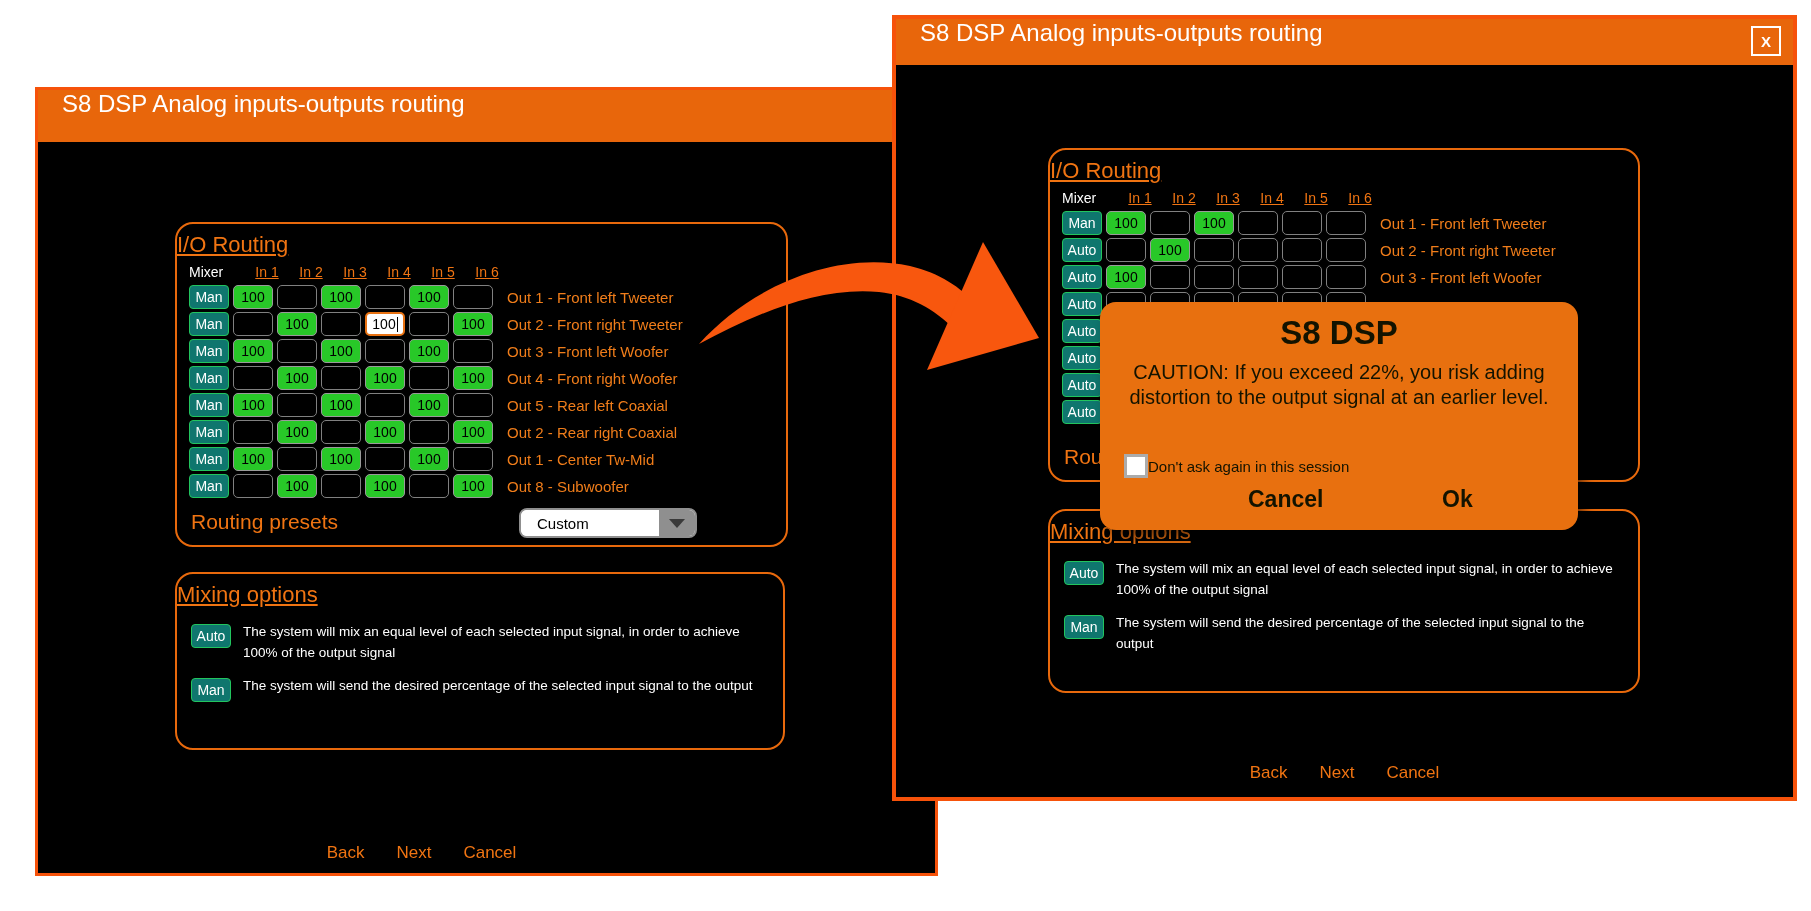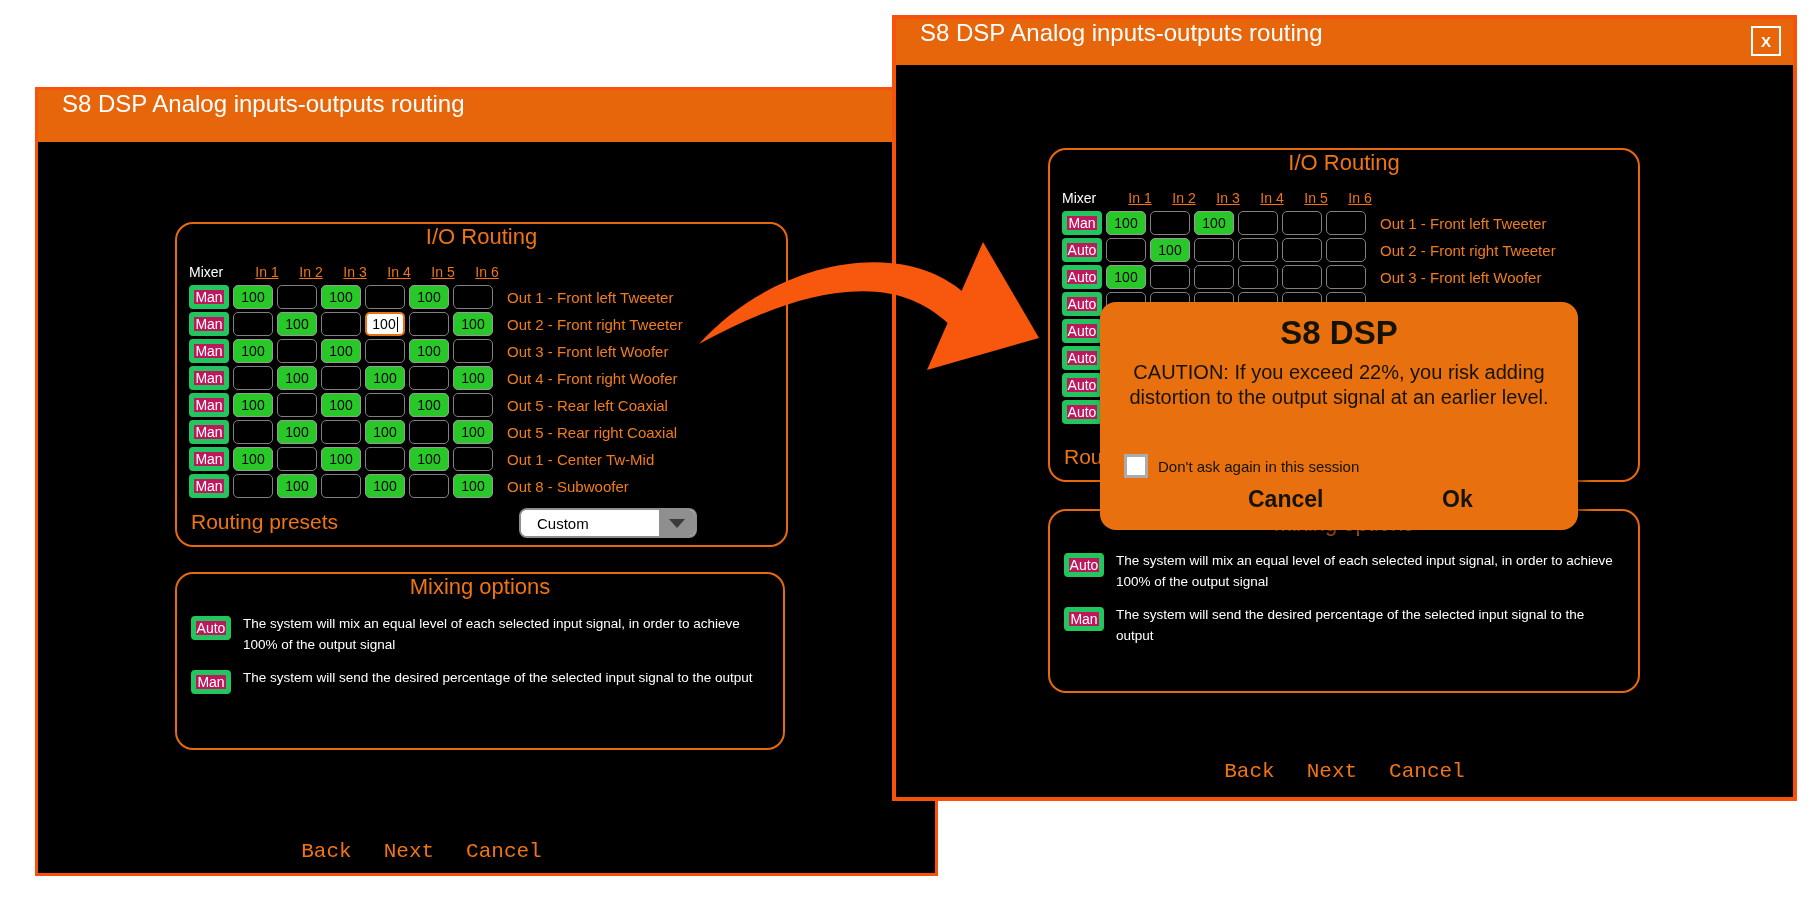--- a/index.html
+++ b/index.html
@@ -15,34 +15,34 @@
   .win-right .titlebar { height:46px; }
   .close-btn { position:absolute; top:7px; right:12px; width:30px; height:30px; box-sizing:border-box;
                border:2px solid #fff; background:transparent; color:#fff; font-weight:700;
                font-size:15px; display:flex; align-items:center; justify-content:center; cursor:pointer;
                font-family:inherit; }
   .win-body { position:relative; height:calc(100% - 52px); background:#000; }
   .win-right .win-body { height:calc(100% - 46px); }
 
   
   .panel { position:absolute; box-sizing:border-box; border:2px solid #E8690C; border-radius:18px; }
-  .panel-title { text-align:center; font-size:22px; color:#F07412; }
+  .panel-title { margin-top:8px; font-size:22px; color:#F07412;text-decoration:underline; }
   .win-left  .io-panel  { left:137px; top:80px;  width:613px; height:325px; }
   .win-left  .mix-panel { left:137px; top:430px; width:610px; height:178px; }
   .win-right .io-panel  { left:152px; top:83px;  width:592px; height:334px; }
   .win-right .mix-panel { left:152px; top:444px; width:592px; height:184px; }
 
   
   .matrix { position:absolute; left:12px; top:40px; }
   .header-row { display:flex; gap:18px; margin-bottom:5px; font-size:14px; align-items:center; }
   .mixer-h { width:40px; color:#fff; }
   .in-header { width:40px; text-align:center; color:#F07412;text-decoration:underline; }
   .io-row { display:flex; gap:4px; margin-bottom:3px; align-items:center; }
-  .mode-badge { width:40px; height:24px; box-sizing:border-box; background:#be185d;
-                border:5px solid #22c55e; border-radius:4px; color:#fff; font-size:14px;
+  .mode-badge { width:40px; height:24px; box-sizing:border-box; background:#0f766e;
+                border:1px solid #22c55e; border-radius:4px; color:#fff; font-size:14px;
                 display:flex; align-items:center; justify-content:center; flex-shrink:0; }
   .cell { width:40px; height:24px; box-sizing:border-box; background:#000;
           border:1px solid #808080; border-radius:5px; font-size:14px; color:#000;
           display:flex; align-items:center; justify-content:center; }
   .cell.on { background:#28C828; border-color:#9A9A9A; }
   .cell.editing { background:#fff; border:2px solid #E87212; }
   .caret { width:1px; height:15px; background:#000; margin-left:1px; }
   .row-label { margin-left:10px; color:#F07D1A; font-size:15px; white-space:nowrap; }
 
   .presets-row { position:absolute; left:14px; right:14px; bottom:5px; height:32px; }
@@ -61,31 +61,31 @@
   .mix-row { display:flex; gap:12px; margin:12px 14px 0 14px; align-items:flex-start; }
   .mix-row:first-of-type { margin-top:14px; }
   .mix-row .mode-badge { margin-top:2px; }
   .mix-text { font-size:13.5px; line-height:1.55; color:#fff; width:540px; }
 
   
   .footer { position:absolute; bottom:10px; left:0; width:100%; display:flex;
             justify-content:center; gap:32px; }
   .win-left .footer { padding-right:130px; box-sizing:border-box; }
   .win-right .footer { bottom:14px; }
-  .footer-btn { background:none; border:none; color:#F07412; font-size:21px;
-                font-family:Liberation Mono, monospace; cursor:pointer; }
+  .footer-btn { background:none; border:none; color:#F07412; font-size:17px;
+                font-family:Liberation Sans, sans-serif; cursor:pointer; }
 
   
   .dialog { position:absolute; left:1100px; top:302px; width:478px; height:228px; z-index:40;
             background:#E8700F; border-radius:16px; box-shadow:6px 8px 12px rgba(0,0,0,0.5); }
   .dialog-title { text-align:center; margin-top:12px; font-size:33px; font-weight:700; color:#131300; }
   .dialog-msg { text-align:center; margin:8px auto 0; width:432px; font-size:20px;
                 line-height:1.25; color:#131300; }
   .dialog-check { position:absolute; left:24px; top:152px; display:flex; align-items:center;
-                  gap:10px; cursor:pointer; }
+                  cursor:pointer; }
   .checkbox { width:18px; height:18px; background:#fff; border:3px solid #ABABAB; }
   .check-label { font-size:15px; color:#131300; }
   .dlg-btn { position:absolute; top:184px; font-size:23px; font-weight:700; color:#131300;
              background:none; border:none; font-family:inherit; cursor:pointer; }
   .dlg-cancel { left:148px; }
   .dlg-ok { left:342px; }
 
   
   .arrow-svg { position:absolute; left:695px; top:232px; width:355px; height:145px; z-index:30; }
 </style>
@@ -203,21 +203,21 @@
                   <span>100</span>
                 </div>
                 <div class="cell"></div>
                 <div class="cell on">
                   <span>100</span>
                 </div>
                 <div class="cell"></div>
                 <div class="cell on">
                   <span>100</span>
                 </div>
-                <span class="row-label">Out 5 - Rear right Coaxial</span>
+                <span class="row-label">Out 2 - Rear right Coaxial</span>
               </div>
               <div class="io-row">
                 <span class="mode-badge">Man</span>
                 <div class="cell on">
                   <span>100</span>
                 </div>
                 <div class="cell"></div>
                 <div class="cell on">
                   <span>100</span>
                 </div>

